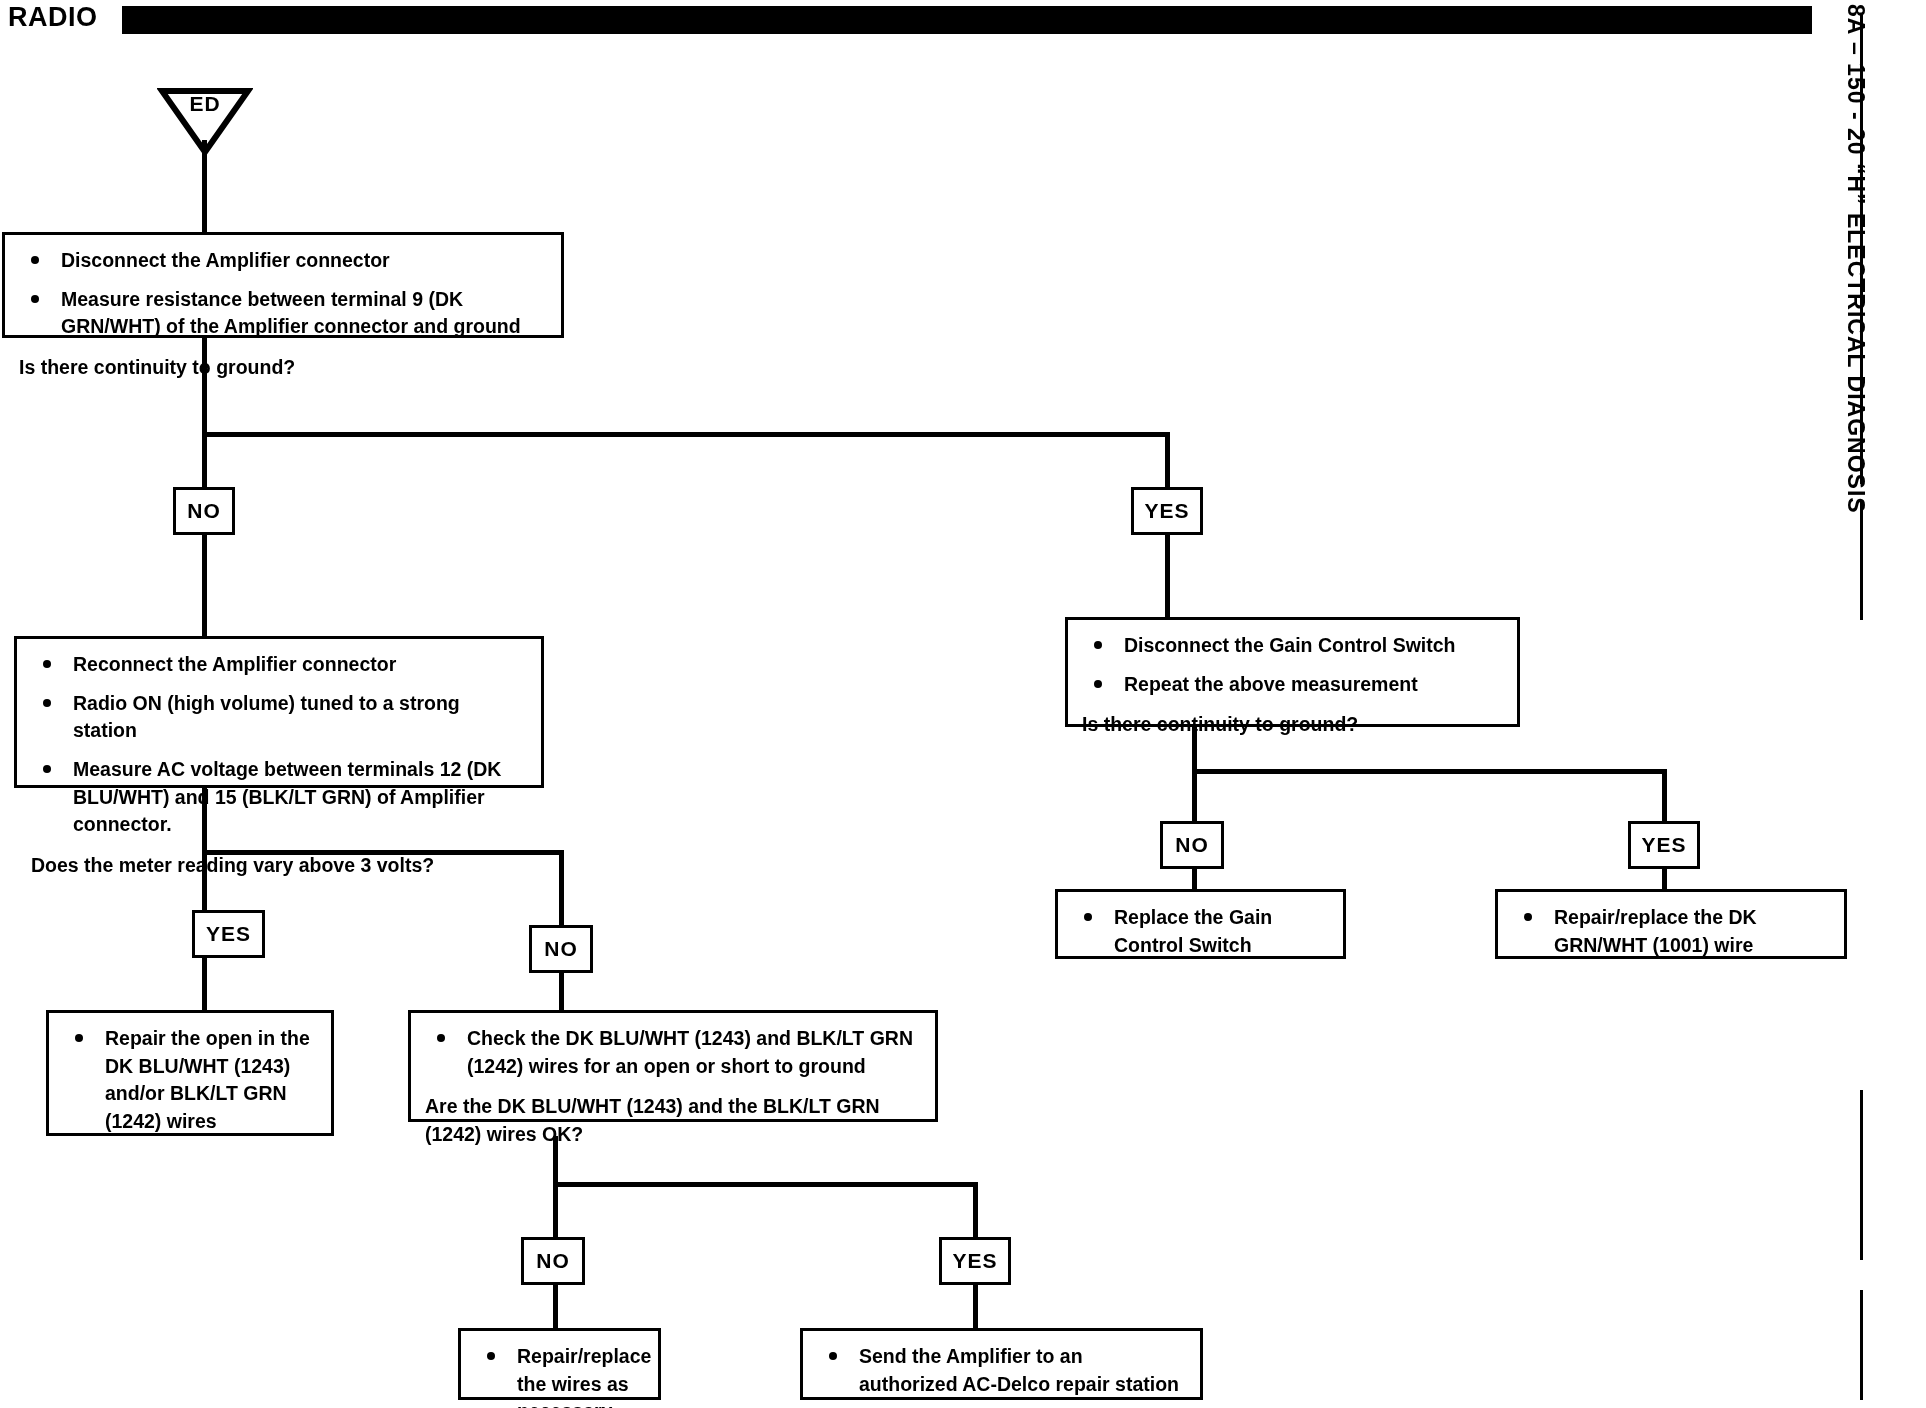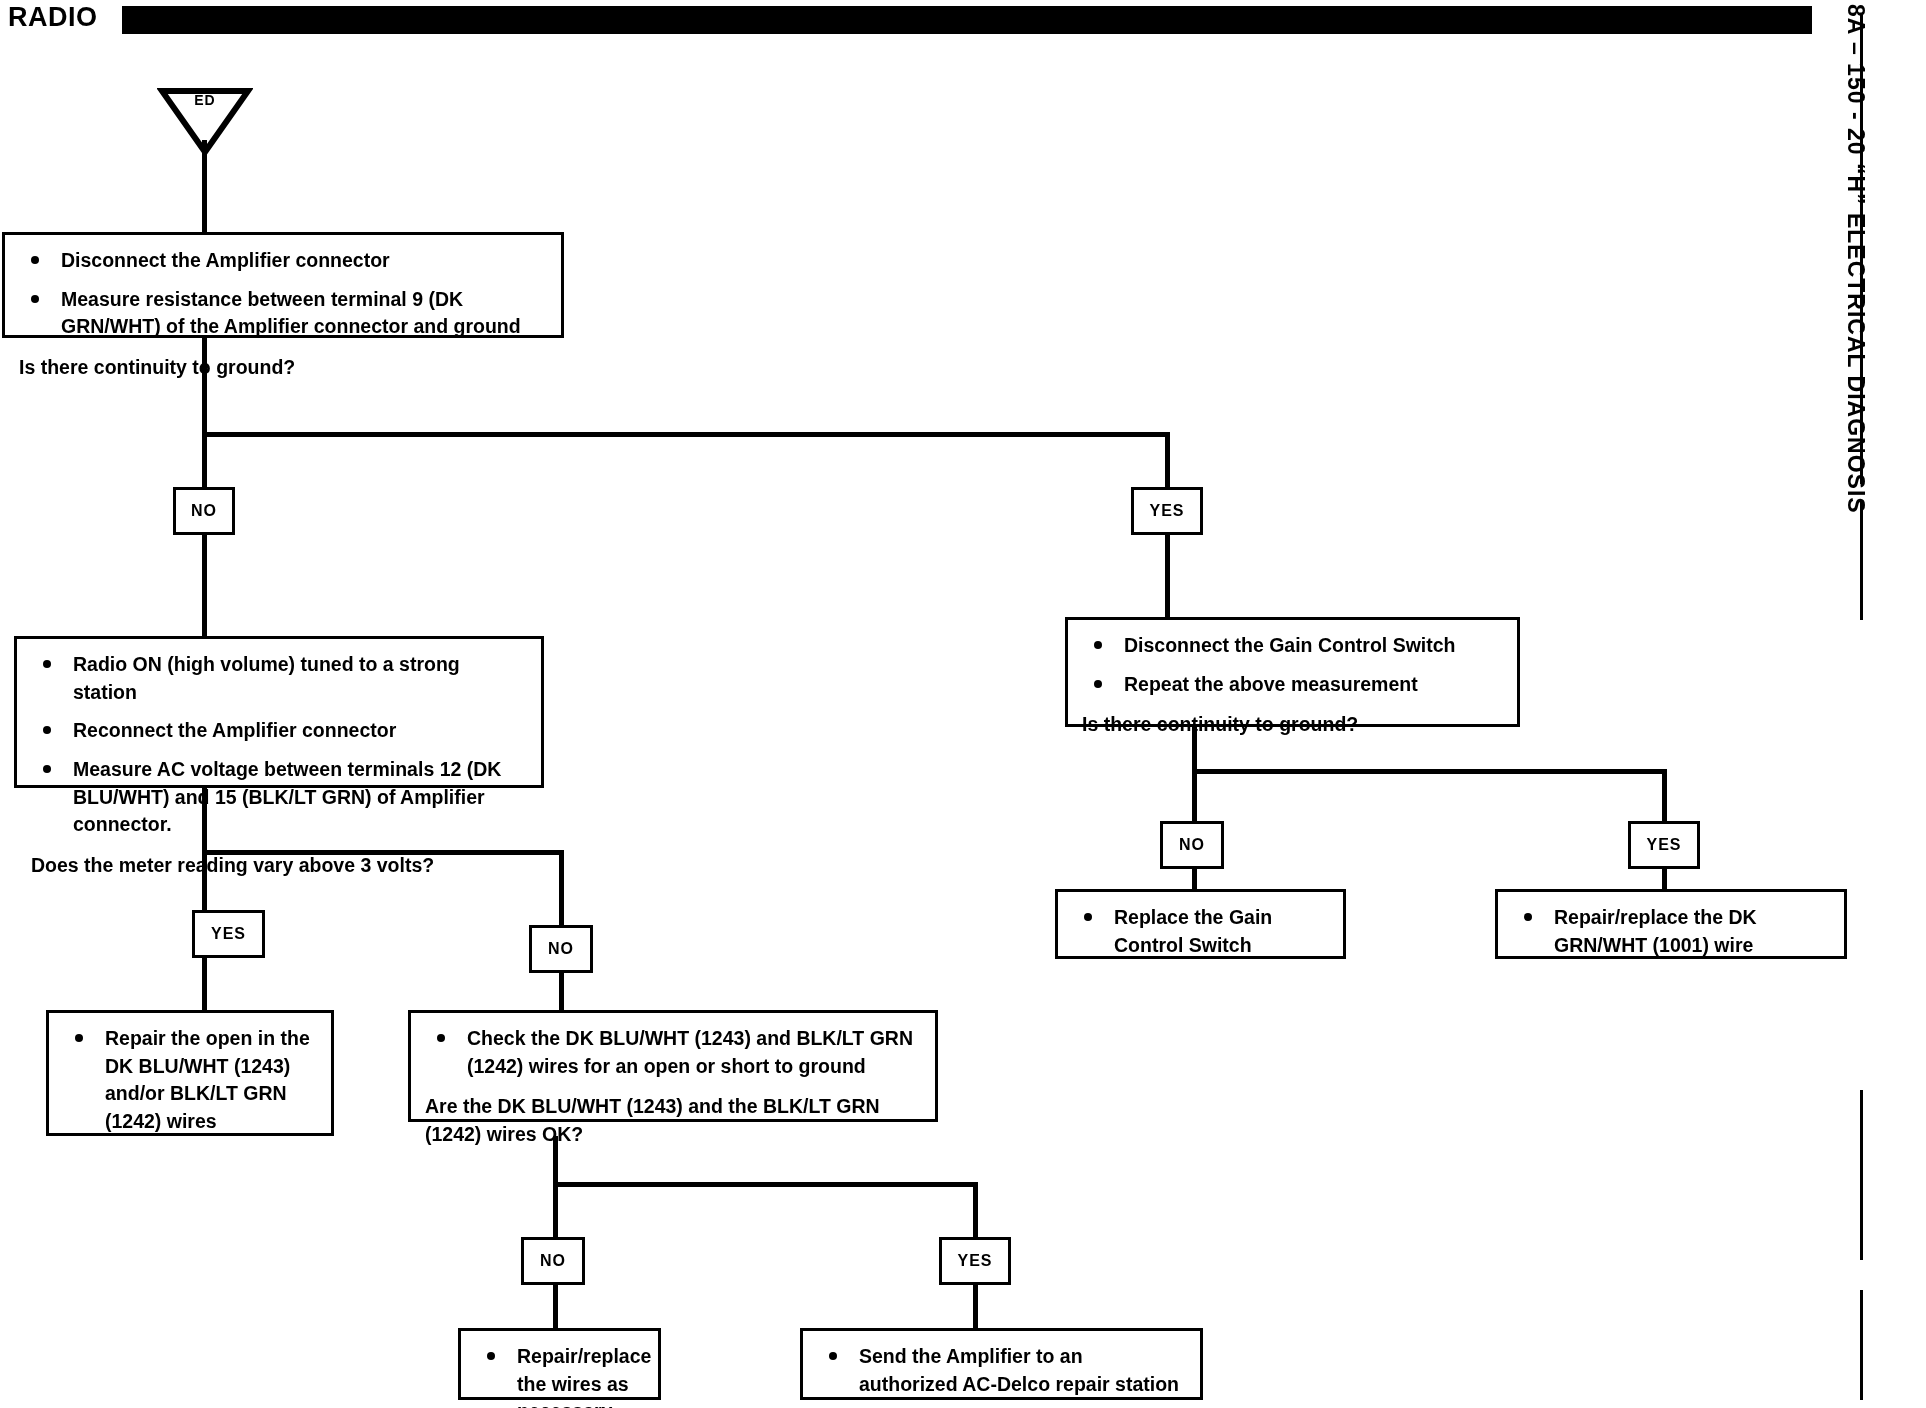--- a/index.html
+++ b/index.html
@@ -75,21 +75,21 @@
   }
 
   .yn {
     position: absolute;
     border: 3px solid #000000;
     background: #ffffff;
     box-sizing: border-box;
     display: flex;
     align-items: center;
     justify-content: center;
-    font-size: 16px;
+    font-size: 21px;
     font-weight: bold;
     letter-spacing: 1px;
     font-family: "Liberation Sans", sans-serif;
   }
 
   .box-inner {
     padding: 12px 14px 10px 14px;
     font-size: 19.5px;
     font-weight: bold;
     line-height: 1.42;
@@ -128,21 +128,21 @@
     width: 96px;
     height: 72px;
   }
   .conn svg { display: block; }
   .conn .conn-label {
     position: absolute;
     left: 0;
     top: 6px;
     width: 96px;
     text-align: center;
-    font-size: 14px;
+    font-size: 21px;
     font-weight: bold;
     letter-spacing: 1px;
     font-family: "Liberation Sans", sans-serif;
   }
 </style>
 </head>
 <body>
 
 <div id="page">
 
@@ -217,22 +217,22 @@
     <div class="box-inner">
       <ul class="bullets">
         <li>Repair/replace the DK GRN/WHT (1001) wire</li>
       </ul>
     </div>
   </div>
 
   <div class="box" style="left:14px; top:636px; width:530px; height:152px;">
     <div class="box-inner">
       <ul class="bullets">
+        <li>Reconnect the Amplifier connector</li>
         <li>Radio ON (high volume) tuned to a strong station</li>
-        <li>Reconnect the Amplifier connector</li>
         <li>Measure AC voltage between terminals 12 (DK BLU/WHT) and 15 (BLK/LT GRN) of Amplifier connector.</li>
       </ul>
       <div class="question">Does the meter reading vary above 3 volts?</div>
     </div>
   </div>
 
   <div class="vline" style="left:202px; top:788px; height:66px;"></div>
   <div class="hline" style="left:202px; top:850px; width:362px;"></div>
   <div class="vline" style="left:202px; top:850px; height:60px;"></div>
   <div class="vline" style="left:559px; top:850px; height:75px;"></div>

